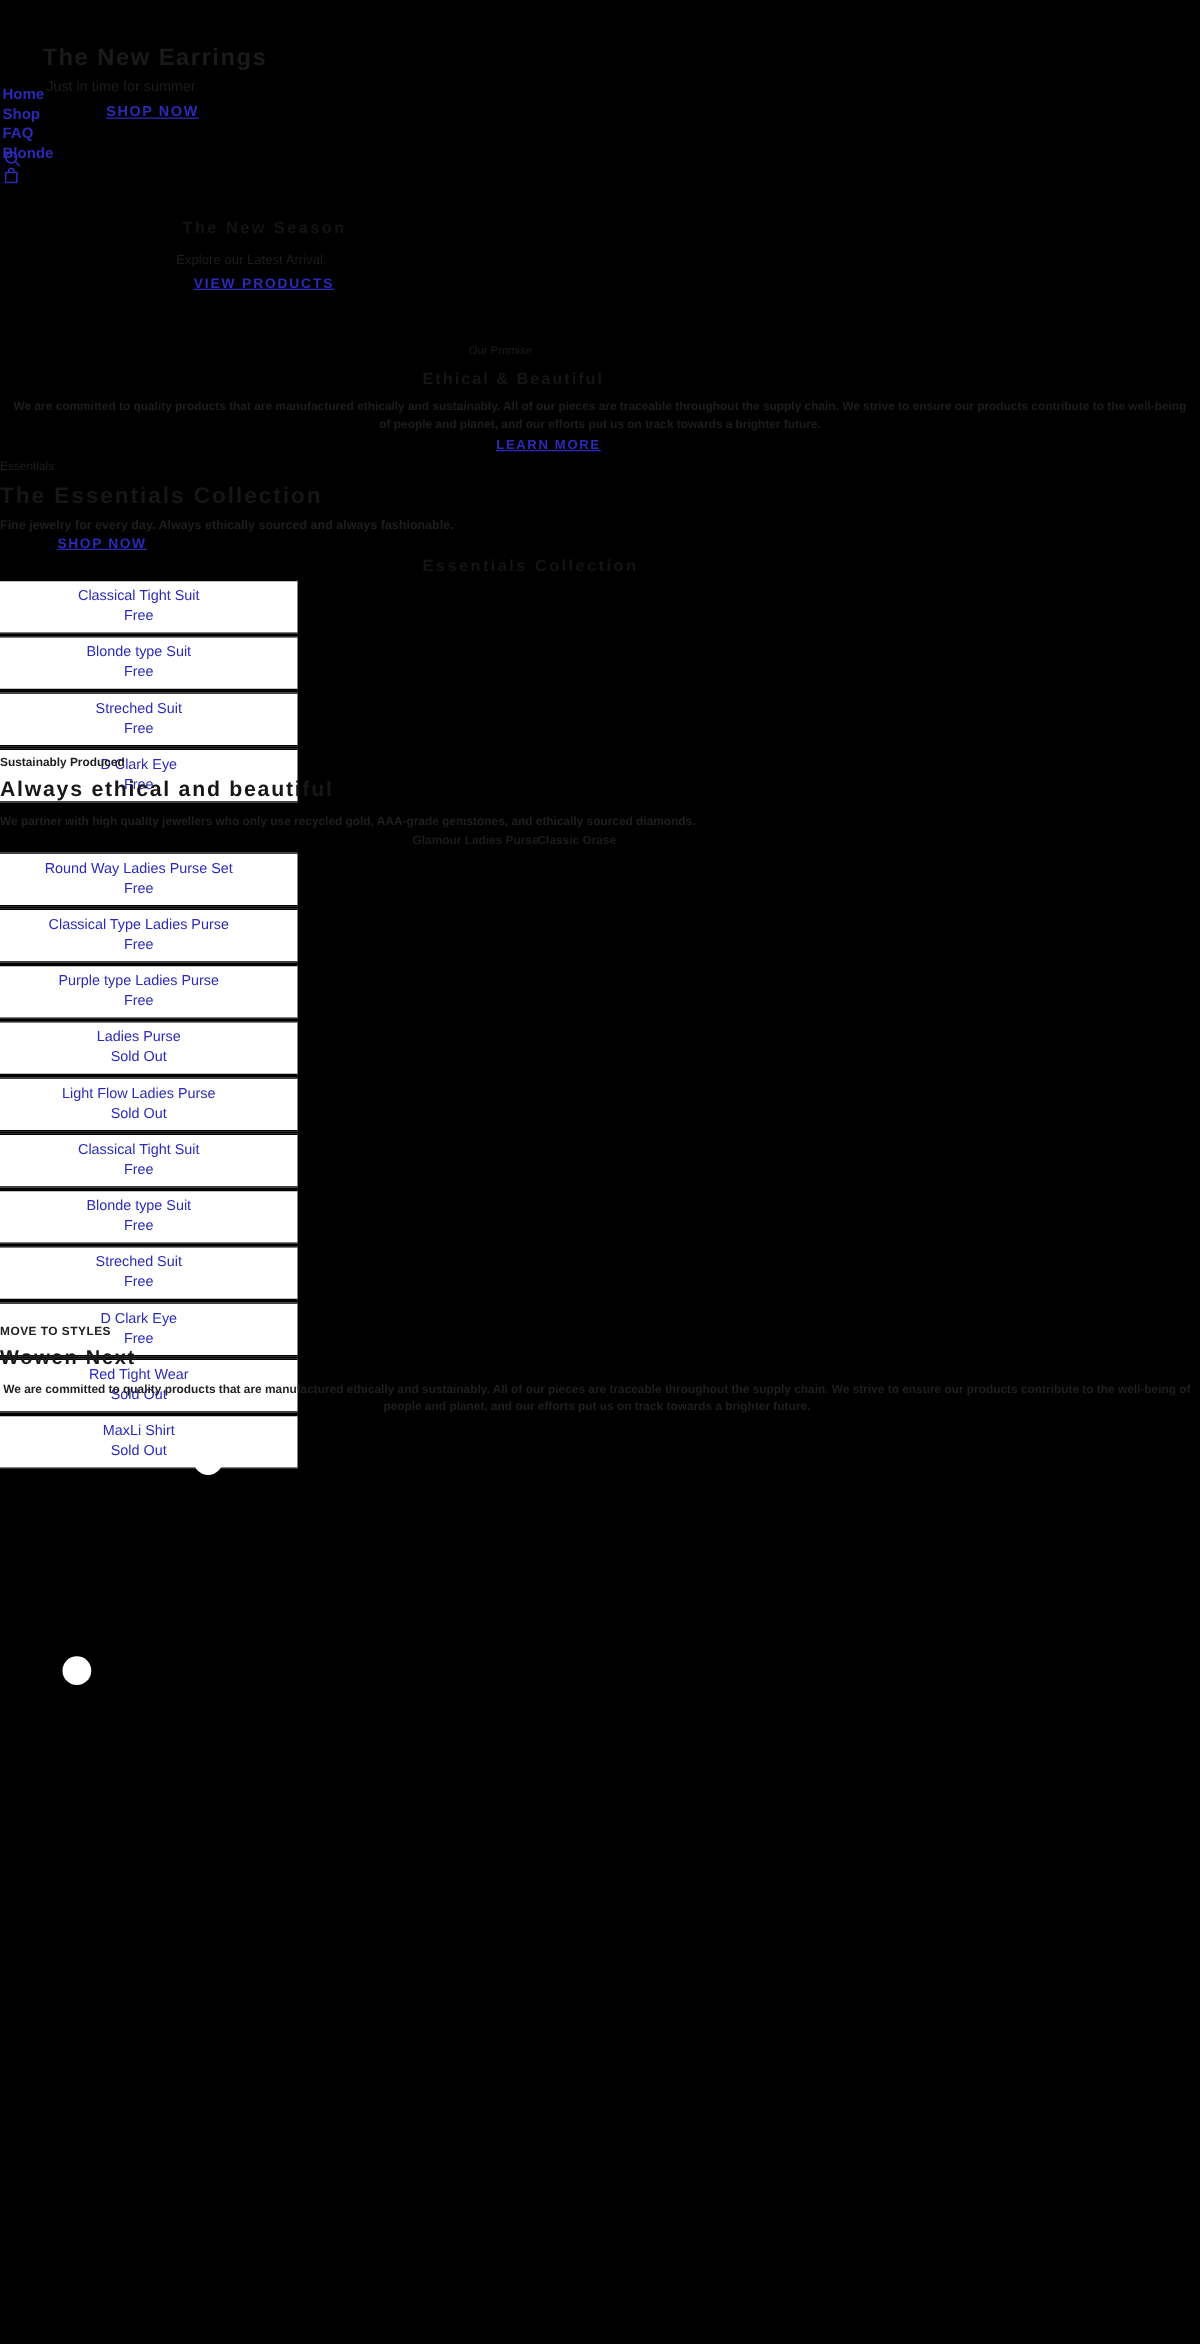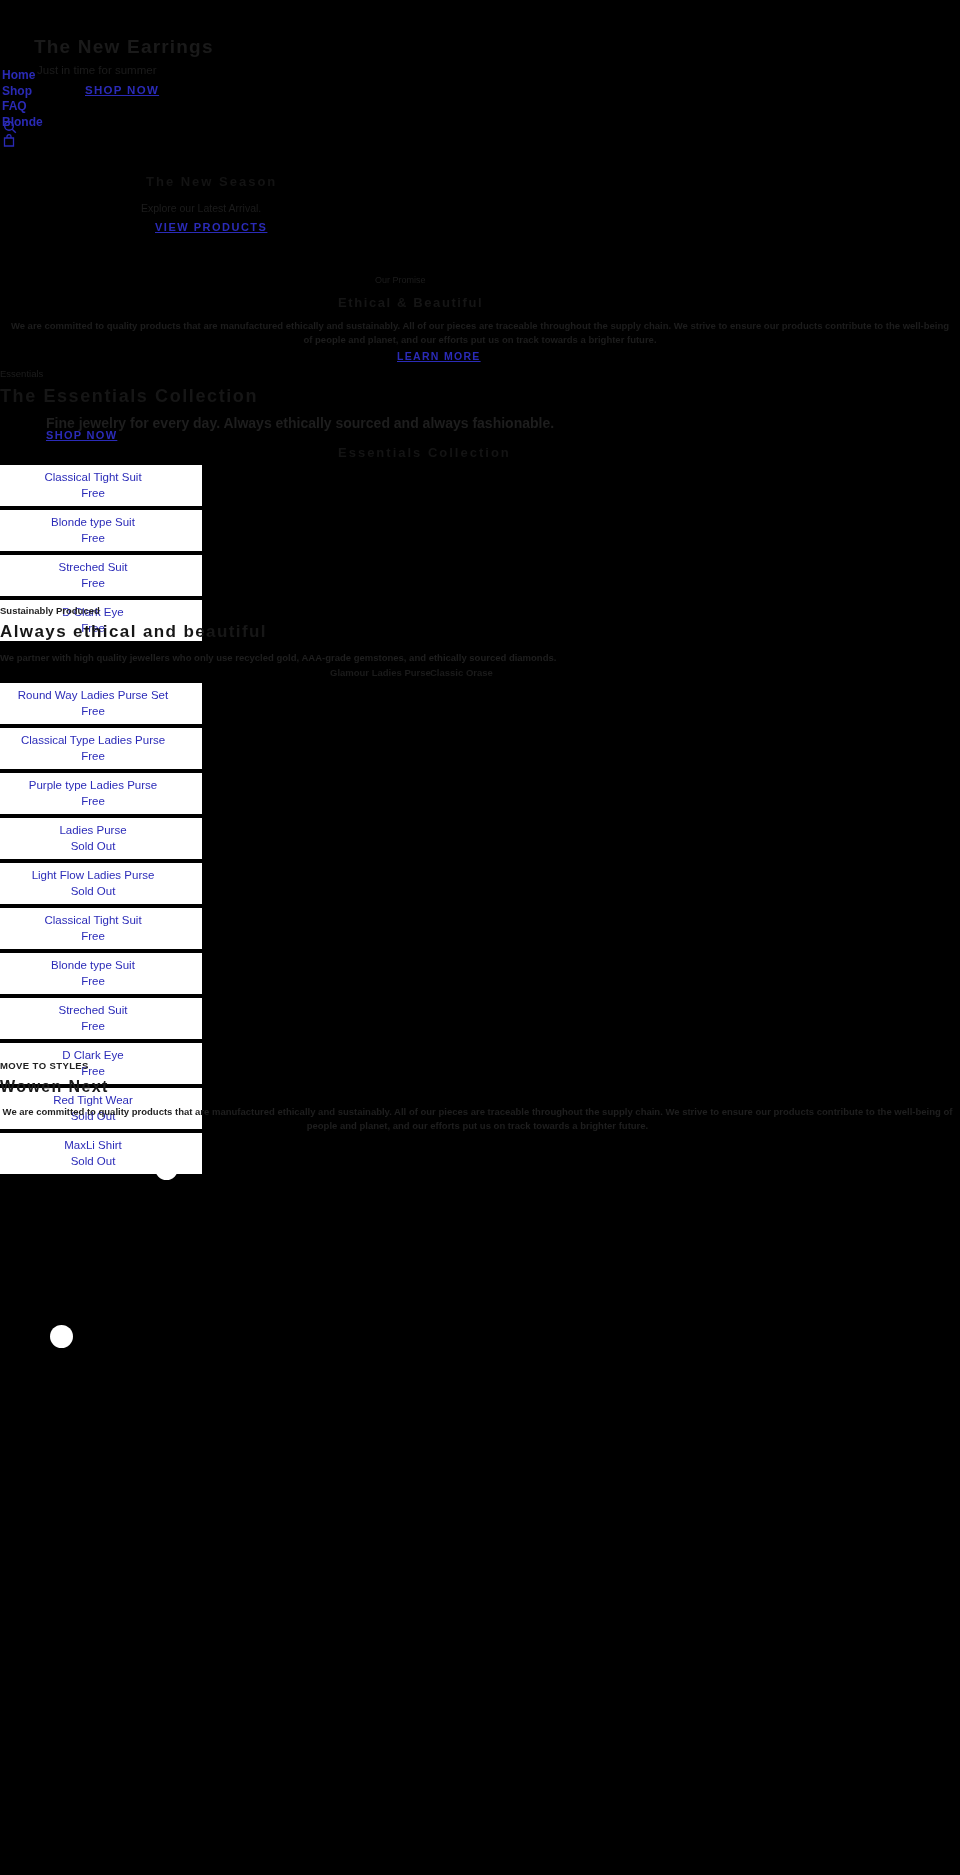--- a/index.html
+++ b/index.html
@@ -69,22 +69,22 @@
     position:absolute; left:369px; top:350px;
     font-size:10.5px; font-weight:bold; letter-spacing:1.3px; color:#2b2bb8;
     white-space:nowrap;
     margin-left:28px;
   }
 
   
   .e-eyebrow { position:absolute; left:0px; top:368px; font-size:9.5px; color:#1d1d1d; }
   .e-title   { position:absolute; left:0px;  top:386px; font-size:18px; font-weight:bold;
                letter-spacing:1.6px; color:#161616; white-space:nowrap; }
-  .e-sub     { position:absolute; left:0px;  top:415px; font-size:14px; font-weight:bold;
-               color:#1e1e1e; white-space:nowrap;padding-left:46px; }
+  .e-sub     { position:absolute; left:0px;  top:415px; font-size:10px; font-weight:bold;
+               color:#1e1e1e; white-space:nowrap; }
   .e-cta     { position:absolute; left:46px; top:429px; font-size:11px; font-weight:bold;
                letter-spacing:1.3px; color:#2b2bb8; white-space:nowrap; }
   .e-side    { position:absolute; left:338px; top:445px; font-size:13px; font-weight:bold;
                letter-spacing:2px; color:#141414; white-space:nowrap; }
 
   
   .su-eyebrow { position:absolute; left:0px; top:605px; font-size:9.5px; font-weight:bold; color:#1e1e1e; }
   .su-title   { position:absolute; left:0px; top:622px; font-size:17px; font-weight:bold;
                 letter-spacing:1.4px; color:#171717; white-space:nowrap; }
   .su-body    { position:absolute; left:0px; top:652px; font-size:9.5px; font-weight:bold;
@@ -93,21 +93,21 @@
                 color:#1b1b1b; white-space:nowrap; }
   .su-cap2    { position:absolute; left:430px; top:667px; font-size:9.5px; font-weight:bold;
                 color:#1b1b1b; white-space:nowrap; }
 
   
   .plist { position:absolute; left:0; width:202px; }
   .pcard {
     background:#ffffff;
     border-top:1px solid #000;
     border-bottom:1px solid #000;
-    width:202px;
+    width:238px;
     padding:4px 16px 5px 0;
     text-align:center;
     margin-bottom:2px;
   }
   .pname { font-size:11.5px; color:#2b2bb8; line-height:16px; }
   .pprice{ font-size:11.5px; color:#2b2bb8; line-height:16px; }
 
   
   .f-eyebrow { position:absolute; left:0px; top:1060px; font-size:9.5px; font-weight:bold;
                letter-spacing:.4px; color:#202020; }

